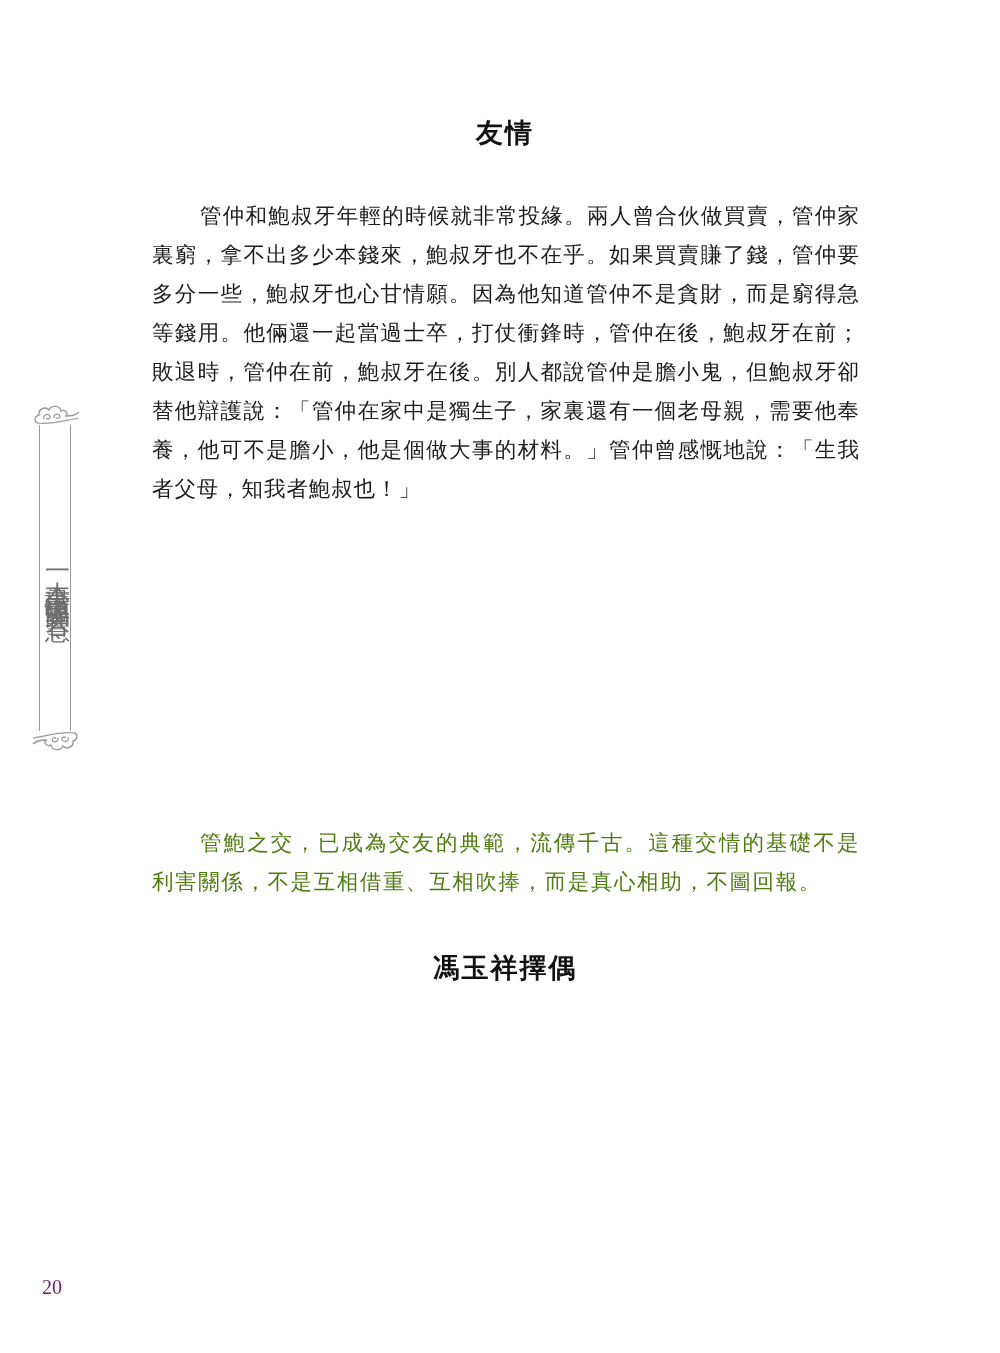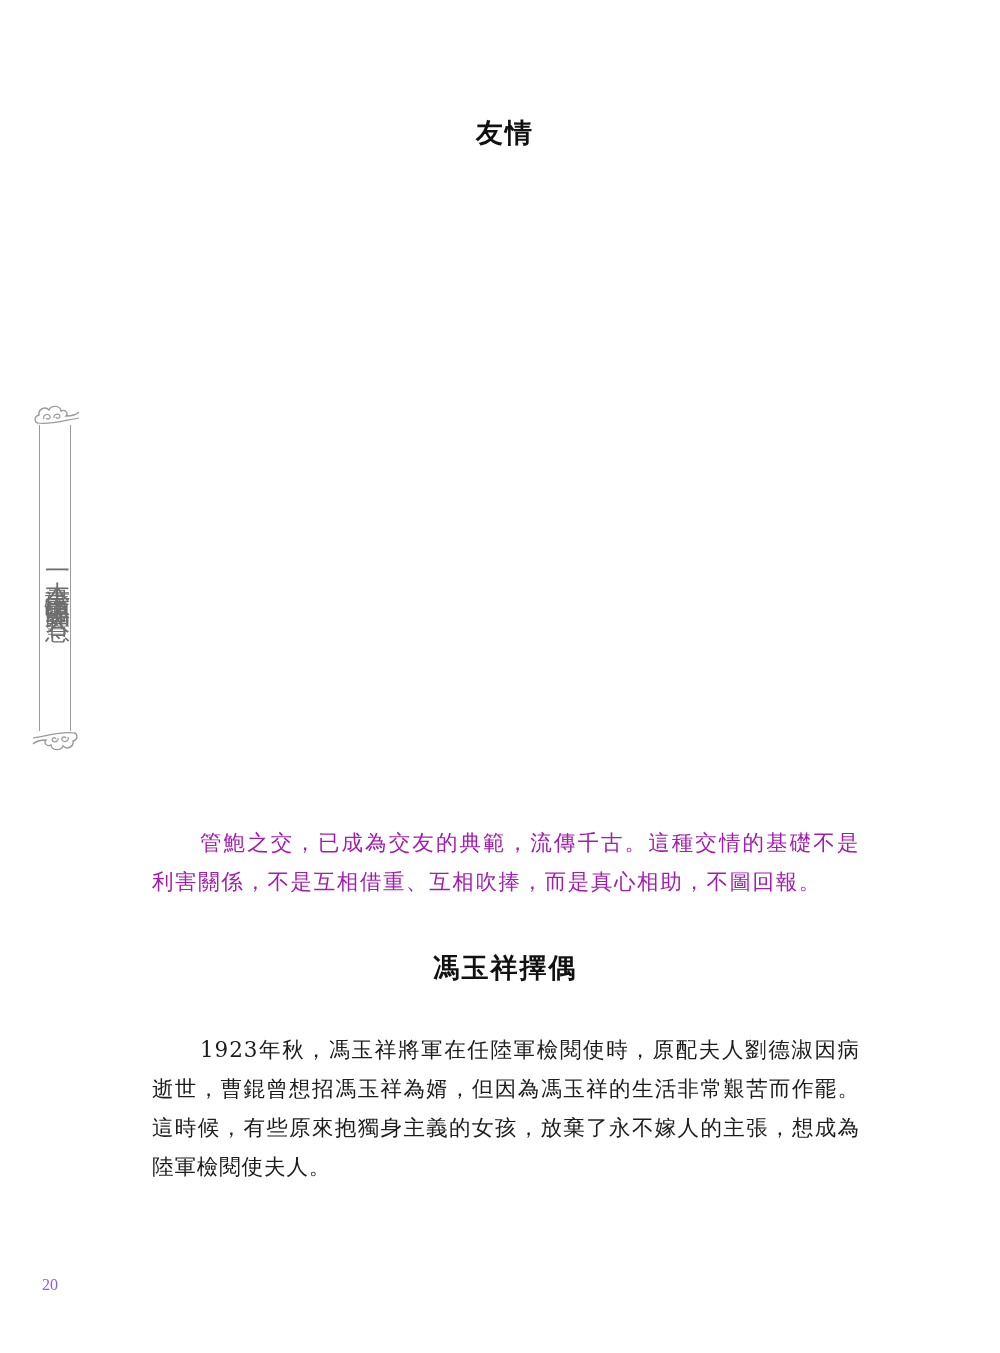--- a/index.html
+++ b/index.html
@@ -42,21 +42,21 @@
       margin: 0;
       font-size: 21.5px;
       line-height: 39px;
       text-align: justify;
       text-indent: 48px;
       letter-spacing: 0.9px;
       color: #1c1c1c;
       word-break: break-all;
     }
     .para.kai {
-      color: #a21caf;
+      color: #4d7c0f;
       letter-spacing: 1.6px;
     }
     .block-1 { top: 196px; }
     .block-2 { top: 823px; }
     .block-3 { top: 1030px; }
 
     
     .side-banner {
       position: absolute;
       left: 30px;
@@ -94,22 +94,22 @@
       width: 48px;
       height: 24px;
     }
     .cloud-top { top: 0; }
     .cloud-bottom { top: 326px; transform: scaleX(-1) scaleY(-1); }
 
     .page-number {
       position: absolute;
       left: 42px;
       top: 1276px;
-      font-size: 16px;
-      color: #8b5cf6;
+      font-size: 20px;
+      color: #701a75;
       font-family: "Liberation Serif", "DejaVu Serif", serif;
     }
   </style>
 </head>
 <body>
 
 <div class="page">
 
   <div class="side-banner">
     <svg class="cloud cloud-top" viewBox="0 0 48 24">
@@ -124,26 +124,26 @@
       <path d="M6 20 C2 20 2 13 7 12 C6 6 13 3 17 7 C19 2 28 2 29 8 C33 6 37 10 34 13 C38 13 44 12 47 9" fill="none" stroke="#9a9a9a" stroke-width="1.4"></path>
       <path d="M12 16 C10 12 16 10 18 13 C19 16 15 17 14 15" fill="none" stroke="#9a9a9a" stroke-width="1.2"></path>
       <path d="M22 15 C21 11 27 10 28 13 C28 16 24 16 24 14" fill="none" stroke="#9a9a9a" stroke-width="1.2"></path>
       <path d="M6 20 C16 22 30 18 47 15" fill="none" stroke="#9a9a9a" stroke-width="1.2"></path>
     </svg>
   </div>
 
   <h2 class="section-title title-1">友情</h2>
 
   <div class="text-block block-1">
+    <p class="para">管仲和鮑叔牙年輕的時候就非常投緣。兩人曾合伙做買賣，管仲家裏窮，拿不出多少本錢來，鮑叔牙也不在乎。如果買賣賺了錢，管仲要多分一些，鮑叔牙也心甘情願。因為他知道管仲不是貪財，而是窮得急等錢用。他倆還一起當過士卒，打仗衝鋒時，管仲在後，鮑叔牙在前；敗退時，管仲在前，鮑叔牙在後。別人都說管仲是膽小鬼，但鮑叔牙卻替他辯護說：「管仲在家中是獨生子，家裏還有一個老母親，需要他奉養，他可不是膽小，他是個做大事的材料。」管仲曾感慨地說：「生我者父母，知我者鮑叔也！」</p>
   </div>
 
   <div class="text-block block-2">
     <p class="para kai">管鮑之交，已成為交友的典範，流傳千古。這種交情的基礎不是利害關係，不是互相借重、互相吹捧，而是真心相助，不圖回報。</p>
   </div>
 
   <h2 class="section-title title-2">馮玉祥擇偶</h2>
 
   <div class="text-block block-3">
-    <p class="para">1923年秋，馮玉祥將軍在任陸軍檢閱使時，原配夫人劉德淑因病逝世，曹錕曾想招馮玉祥為婿，但因為馮玉祥的生活非常艱苦而作罷。這時候，有些原來抱獨身主義的女孩，放棄了永不嫁人的主張，想成為陸軍檢閱使夫人。</p>
   </div>
 
   <div class="page-number">20</div>
 </div>
 
 </body></html>

